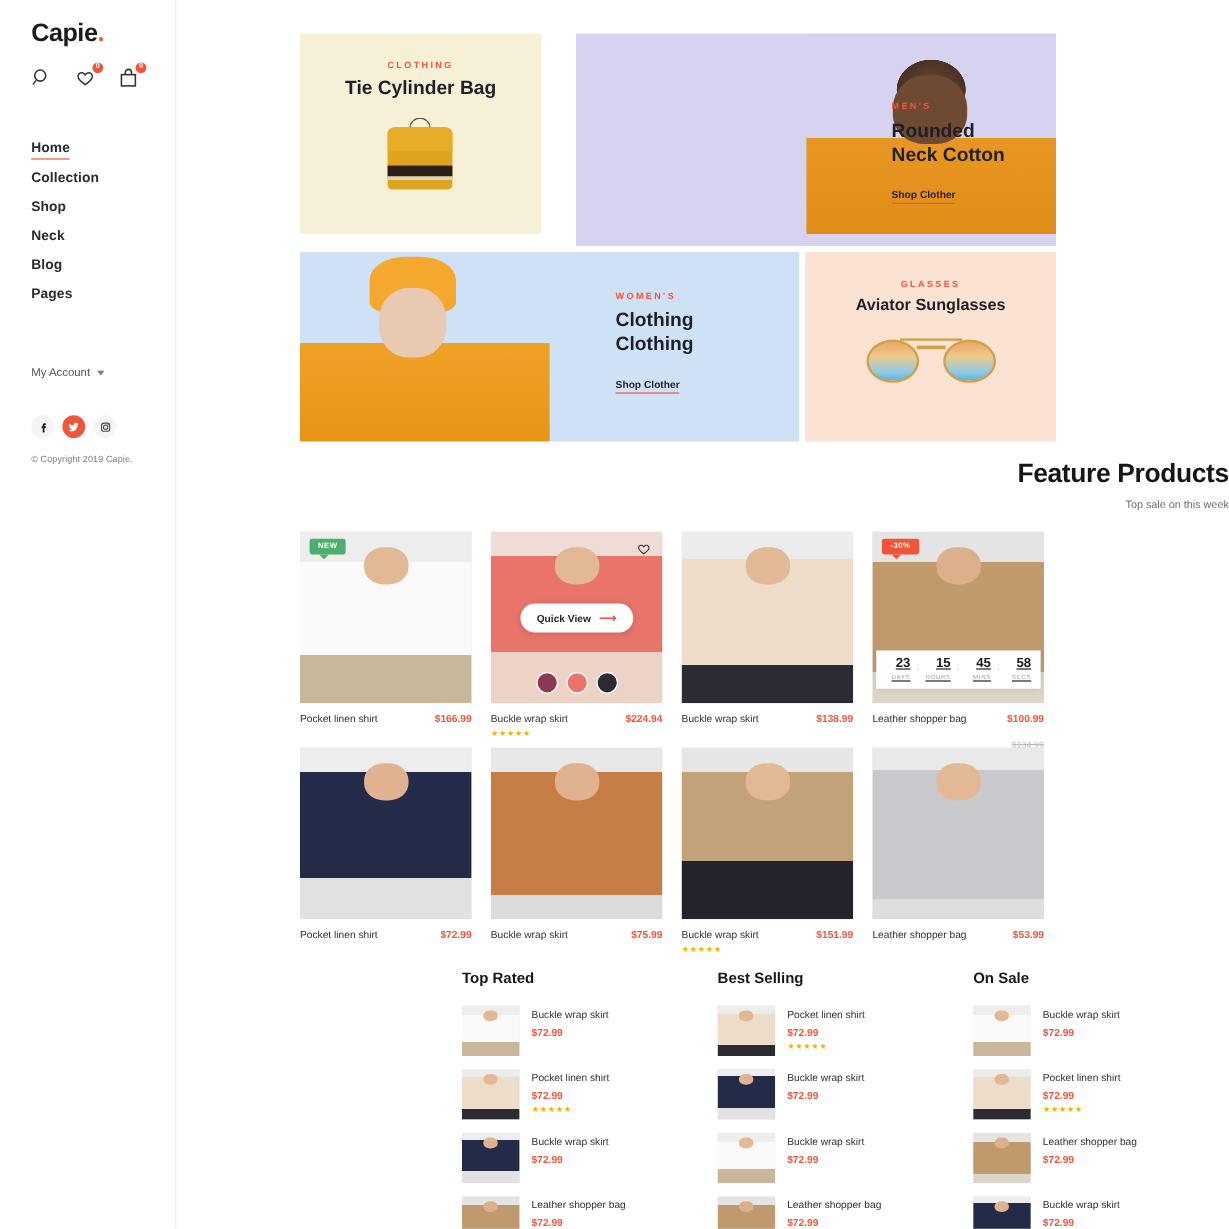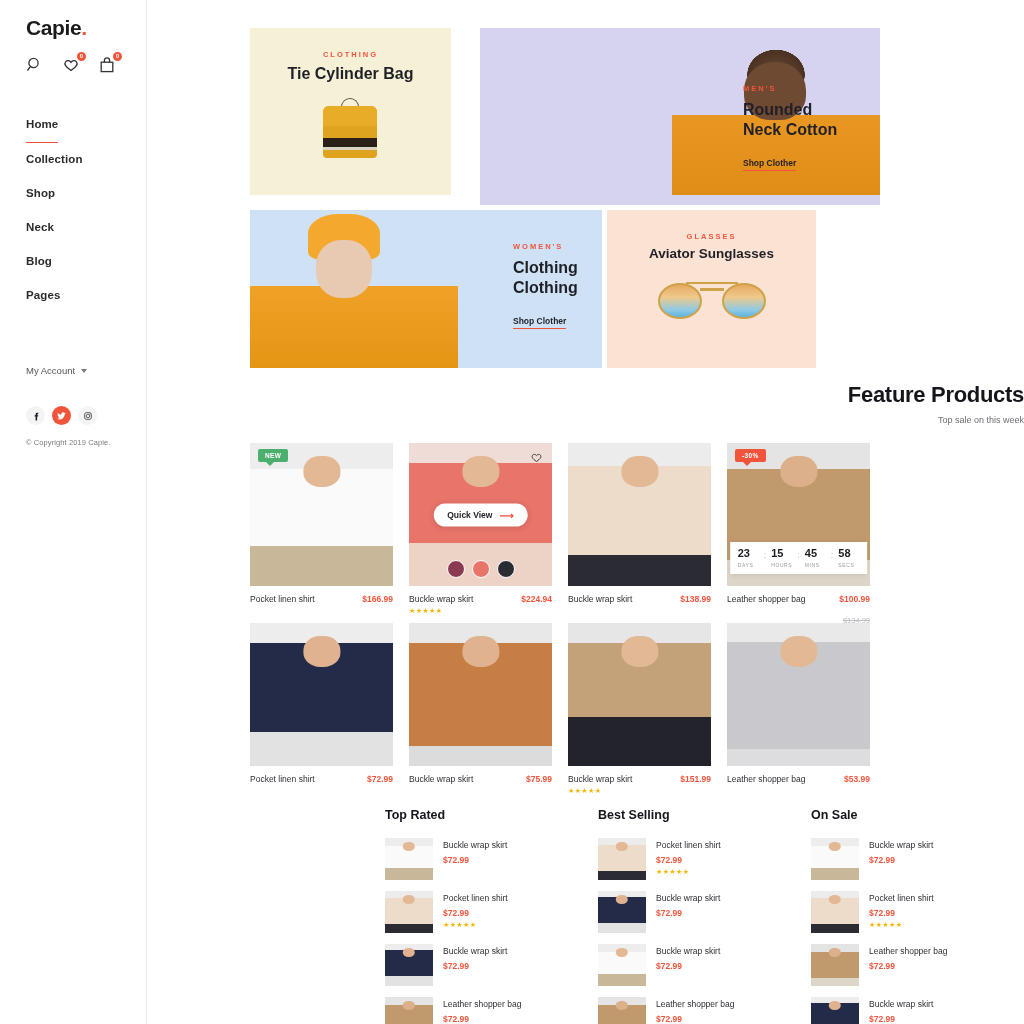--- a/index.html
+++ b/index.html
@@ -34,21 +34,21 @@
     background: #f0553c; color: #fff;
     font-size: 6px; line-height: 9px;
     min-width: 9px; height: 9px; border-radius: 50%;
     text-align: center; font-weight: bold;
   }
 
   #mainnav { display: flex; flex-direction: column; gap: 10px; margin-bottom: 52px; }
   .navlink {
     font-size: 11.5px; font-weight: bold; color: #2b2b2b;
     letter-spacing: 0.1px; cursor: pointer; width: fit-content;
-    padding-bottom: 12px;
+    padding-bottom: 2px;
   }
   .navlink.active { border-bottom: 1.5px solid #f0553c; }
 
   #account-row {
     display: flex; align-items: center; gap: 6px;
     font-size: 9.5px; color: #55555a; cursor: pointer; margin-bottom: 30px;
   }
   .chev { width: 0; height: 0; border-left: 3.5px solid transparent;
           border-right: 3.5px solid transparent; border-top: 4px solid #7a7a80; }
 
@@ -71,21 +71,21 @@
   .hero-row { display: flex; gap: 5px; }
   .hero-row + .hero-row { margin-top: 5px; }
   .banner { position: relative; overflow: hidden; }
   .b-cream { background: #f6f1d6; }
   .b-lav   { background: #d6d3f0; }
   .b-blue  { background: #cfe2f5; }
   .b-peach { background: #fbe3d4; }
 
   .b1 { width: 209px; height: 167px; }
   .b2 { width: 416px; height: 177px; margin-left: 24px; }
-  .b3 { width: 352px; height: 158px; }
+  .b3 { width: 416px; height: 158px; }
   .b4 { width: 209px; height: 158px; }
 
   .eyebrow {
     font-size: 7.5px; font-weight: bold; color: #f0553c;
     letter-spacing: 2px; text-transform: uppercase;
   }
   .btitle { font-size: 16px; font-weight: bold; color: #1f1f28; line-height: 1.25; }
   .btitle.small { font-size: 13.5px; }
   .shoplink {
     display: inline-block; font-size: 8.5px; font-weight: bold; color: #1f1f28;
@@ -192,21 +192,21 @@
     display: flex; gap: 7px; z-index: 4;
   }
   .sw { width: 18px; height: 18px; border-radius: 50%; border: 1.5px solid #fff;
         overflow: hidden; cursor: pointer; }
 
   .timer {
     position: absolute; left: 50%; bottom: 12px; transform: translateX(-50%);
     background: #fff; padding: 6px 8px; display: flex; align-items: flex-end; gap: 5px;
     box-shadow: 0 1px 5px rgba(0,0,0,.1); z-index: 4;
   }
-  .tseg { text-align: left; min-width: 21px; }
+  .tseg { text-align: right; min-width: 21px; text-decoration: underline; }
   .tnum { font-size: 11px; font-weight: bold; color: #1b1b23; line-height: 1; }
   .tlab { font-size: 5px; color: #9a9aa2; letter-spacing: .6px; margin-top: 3px; }
   .tsep { font-size: 9px; color: #c3c3c9; padding-bottom: 8px; }
 
   .pmeta { display: flex; justify-content: space-between; align-items: baseline; margin-top: 8px; }
   .pname { font-size: 8.5px; color: #2e2e35; }
   .pprice { font-size: 8.5px; font-weight: bold; color: #f0553c; }
   .pold { font-size: 7.5px; color: #bdbdc4; text-decoration: line-through; text-align: right; margin-top: 12px; }
   .stars { font-size: 7px; color: #f4b400; letter-spacing: .4px; margin-top: 3px; }
 

